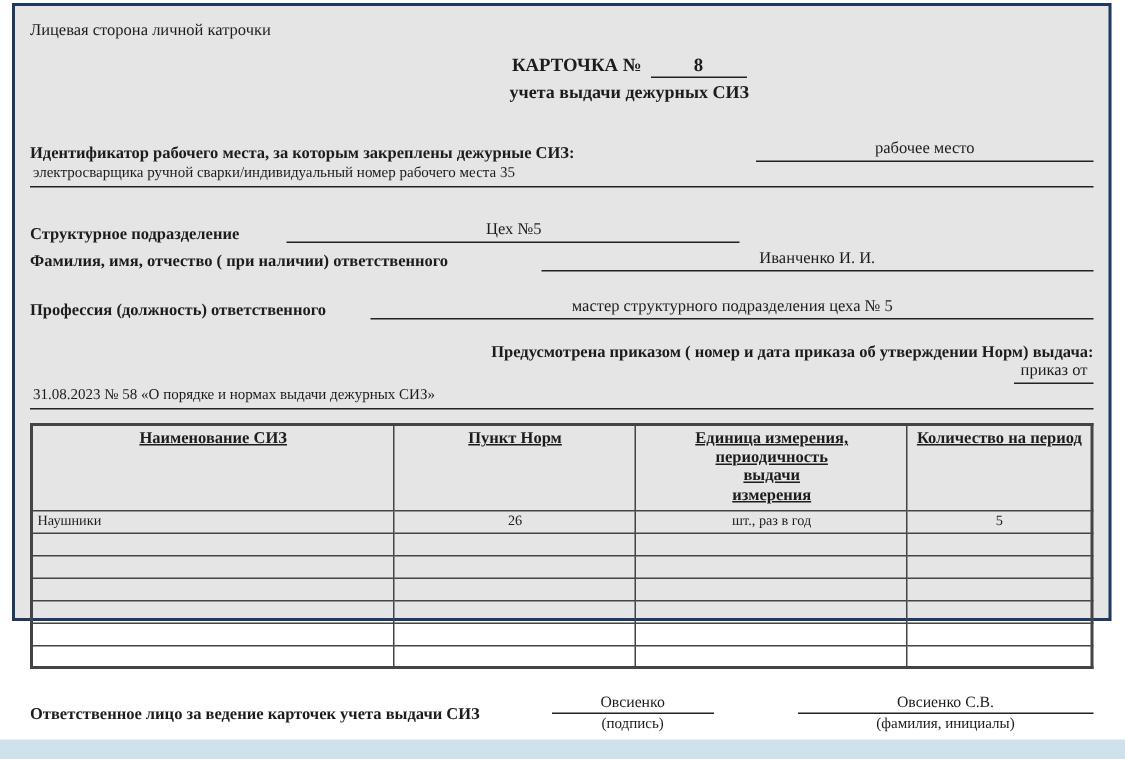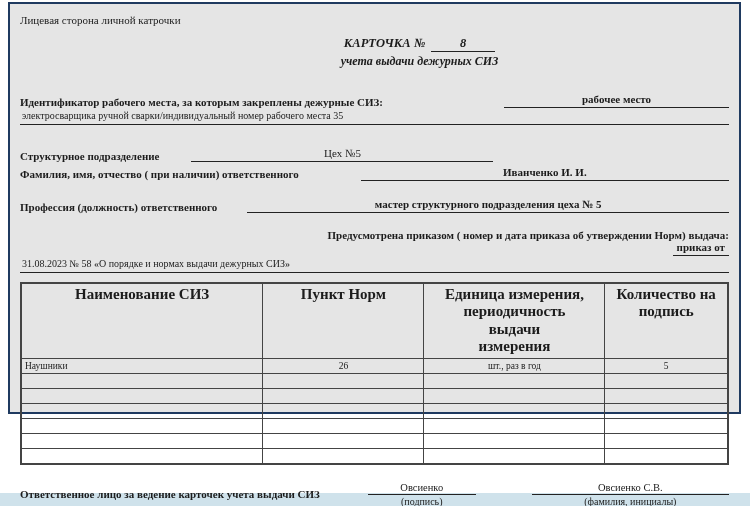--- a/index.html
+++ b/index.html
@@ -12,54 +12,54 @@
   }
 
   .page {
     position: absolute; left: 8px; top: 2px; width: 733px; height: 412px;
     background: #e5e5e5; border: 2px solid #1f3a60;
     padding: 6px 10px 4px 10px;
   }
 
   .corner-note { font-size: 11px; padding-top: 4px; }
 
-  .title-block { text-align: center; padding-left: 90px; margin-top: 10px; font-style: italic; }
+  .title-block { text-align: center; padding-left: 90px; margin-top: 10px; }
   .title-line { font-size: 12.5px; font-weight: bold; }
   .title-num {
     display: inline-block; width: 64px; border-bottom: 1px solid #222;
     text-align: center; font-weight: bold; margin-left: 6px;
   }
   .subtitle { font-size: 12px; font-weight: bold; margin-top: 2px; }
 
   .field-row { display: flex; align-items: flex-end; font-size: 11px; }
   .field-label { font-weight: bold; white-space: nowrap; }
   .fill {
     border-bottom: 1px solid #222; text-align: center; min-height: 15px;
     padding: 0 4px 1px 4px;
   }
-  .grow { flex: 1; font-weight: bold; }
+  .grow { flex: 1; }
   .full-line {
     border-bottom: 1px solid #222; font-size: 10px; min-height: 16px;
     padding: 1px 2px 1px 2px; margin-top: 1px;
   }
 
   .mt-r1 { margin-top: 24px; gap: 26px; }
   .mt-r2 { margin-top: 22px; }
   .mt-r3 { margin-top: 4px; align-items: center; }
   .mt-r4 { margin-top: 17px; }
   .mt-r5 { margin-top: 16px; flex-direction: column; }
 
   table.siz {
     width: 100%; border-collapse: collapse; margin-top: 9px;
     border: 2px solid #444; table-layout: fixed;
   }
   table.siz th, table.siz td { border: 1px solid #444; }
   table.siz th {
-    font-size: 15px; font-weight: bold; text-align: center;
-    vertical-align: top; padding: 2px 3px 3px 3px; line-height: 1.15;
+    font-size: 11px; font-weight: bold; text-align: center;
+    vertical-align: top; padding: 2px 3px 3px 3px; line-height: 1.15; text-decoration: underline;
   }
   table.siz td {
     font-size: 9.5px; height: 15px; padding: 0 3px; vertical-align: middle;
   }
   .col1 { width: 34.2%; } .col2 { width: 22.8%; } .col3 { width: 25.6%; } .col4 { width: 17.4%; }
   td.c-left { text-align: left; } td.c-mid { text-align: center; }
 
   .footer-row { display: flex; align-items: center; margin-top: 17px; font-size: 11px; }
   .sig-block { text-align: center; }
   .sig-1 { width: 112px; margin-left: 48px; }
@@ -119,21 +119,21 @@
     </colgroup>
     <thead>
       <tr>
         <th>Наименование СИЗ</th>
         <th>Пункт Норм</th>
         <th>
           <div>Единица измерения, периодичность</div>
           <div>выдачи</div>
           <div>измерения</div>
         </th>
-        <th>Количество на подпись</th>
+        <th>Количество на период</th>
       </tr>
     </thead>
     <tbody>
       <tr>
         <td class="c-left">Наушники</td>
         <td class="c-mid">26</td>
         <td class="c-mid">шт., раз в год</td>
         <td class="c-mid">5</td>
       </tr>
       <tr>

